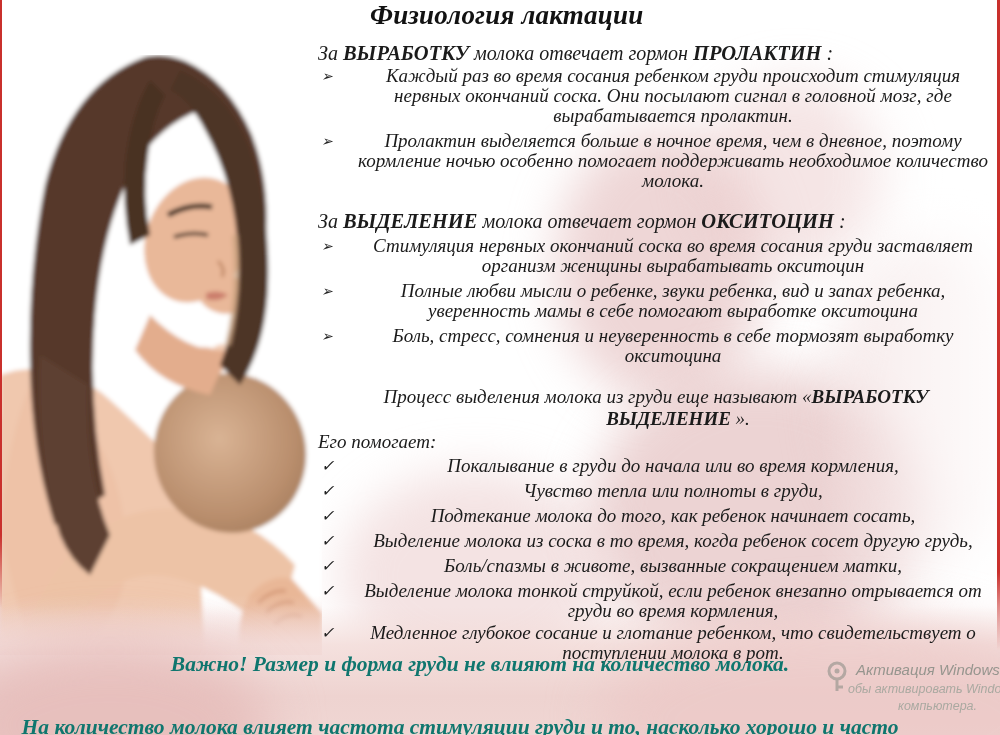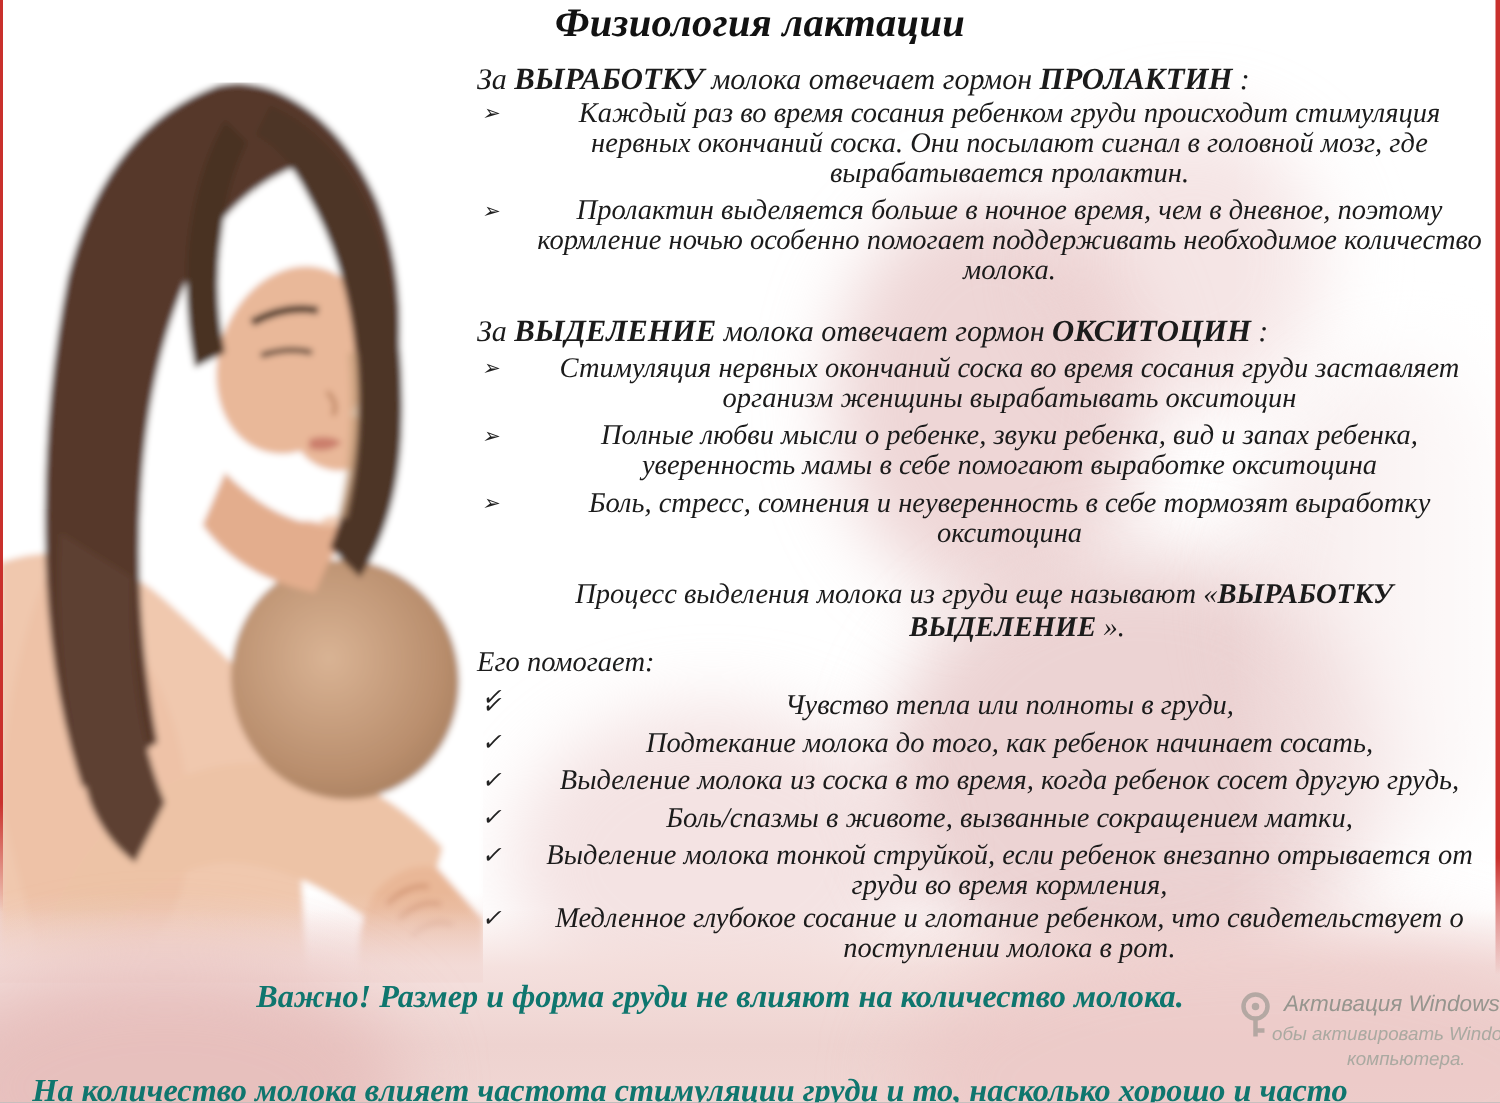--- a/index.html
+++ b/index.html
@@ -137,21 +137,21 @@
       <li><span class="mk">➢</span><span>Стимуляция нервных окончаний соска во время сосания груди заставляет организм женщины вырабатывать окситоцин</span></li>
       <li><span class="mk">➢</span><span>Полные любви мысли о ребенке, звуки ребенка, вид и запах ребенка, уверенность мамы в себе помогают выработке окситоцина</span></li>
       <li><span class="mk">➢</span><span>Боль, стресс, сомнения и неуверенность в себе тормозят выработку окситоцина</span></li>
     </ul>
 
     <p class="reflex" style="top:387px;width:676px"><span style="white-space:nowrap"><span>Процесс выделения молока из груди еще называют «</span><b>ВЫРАБОТКУ</b></span><span class="l2"><b>ВЫДЕЛЕНИЕ</b><span>  ».</span></span></p>
 
     <p class="signs-label" style="top:431px">Его помогает:</p>
 
     <ul class="checks" style="top:456px">
-      <li><span class="mk">✓</span></li>
+      <li><span class="mk">✓</span><span>Покалывание в груди до начала или во время кормления,</span></li>
       <li><span class="mk">✓</span><span>Чувство тепла или  полноты в груди,</span></li>
       <li><span class="mk">✓</span><span>Подтекание молока до того, как ребенок начинает сосать,</span></li>
       <li><span class="mk">✓</span><span>Выделение молока из соска в то время, когда ребенок сосет другую грудь,</span></li>
       <li><span class="mk">✓</span><span>Боль/спазмы в животе, вызванные сокращением матки,</span></li>
       <li style="margin-bottom:2px"><span class="mk">✓</span><span>Выделение молока тонкой струйкой, если ребенок внезапно отрывается от груди во время кормления,</span></li>
       <li style="margin-bottom:0"><span class="mk">✓</span><span>Медленное глубокое сосание и глотание ребенком, что свидетельствует о поступлении молока в рот.</span></li>
     </ul>
   </div>
 
   <div class="watermark">

